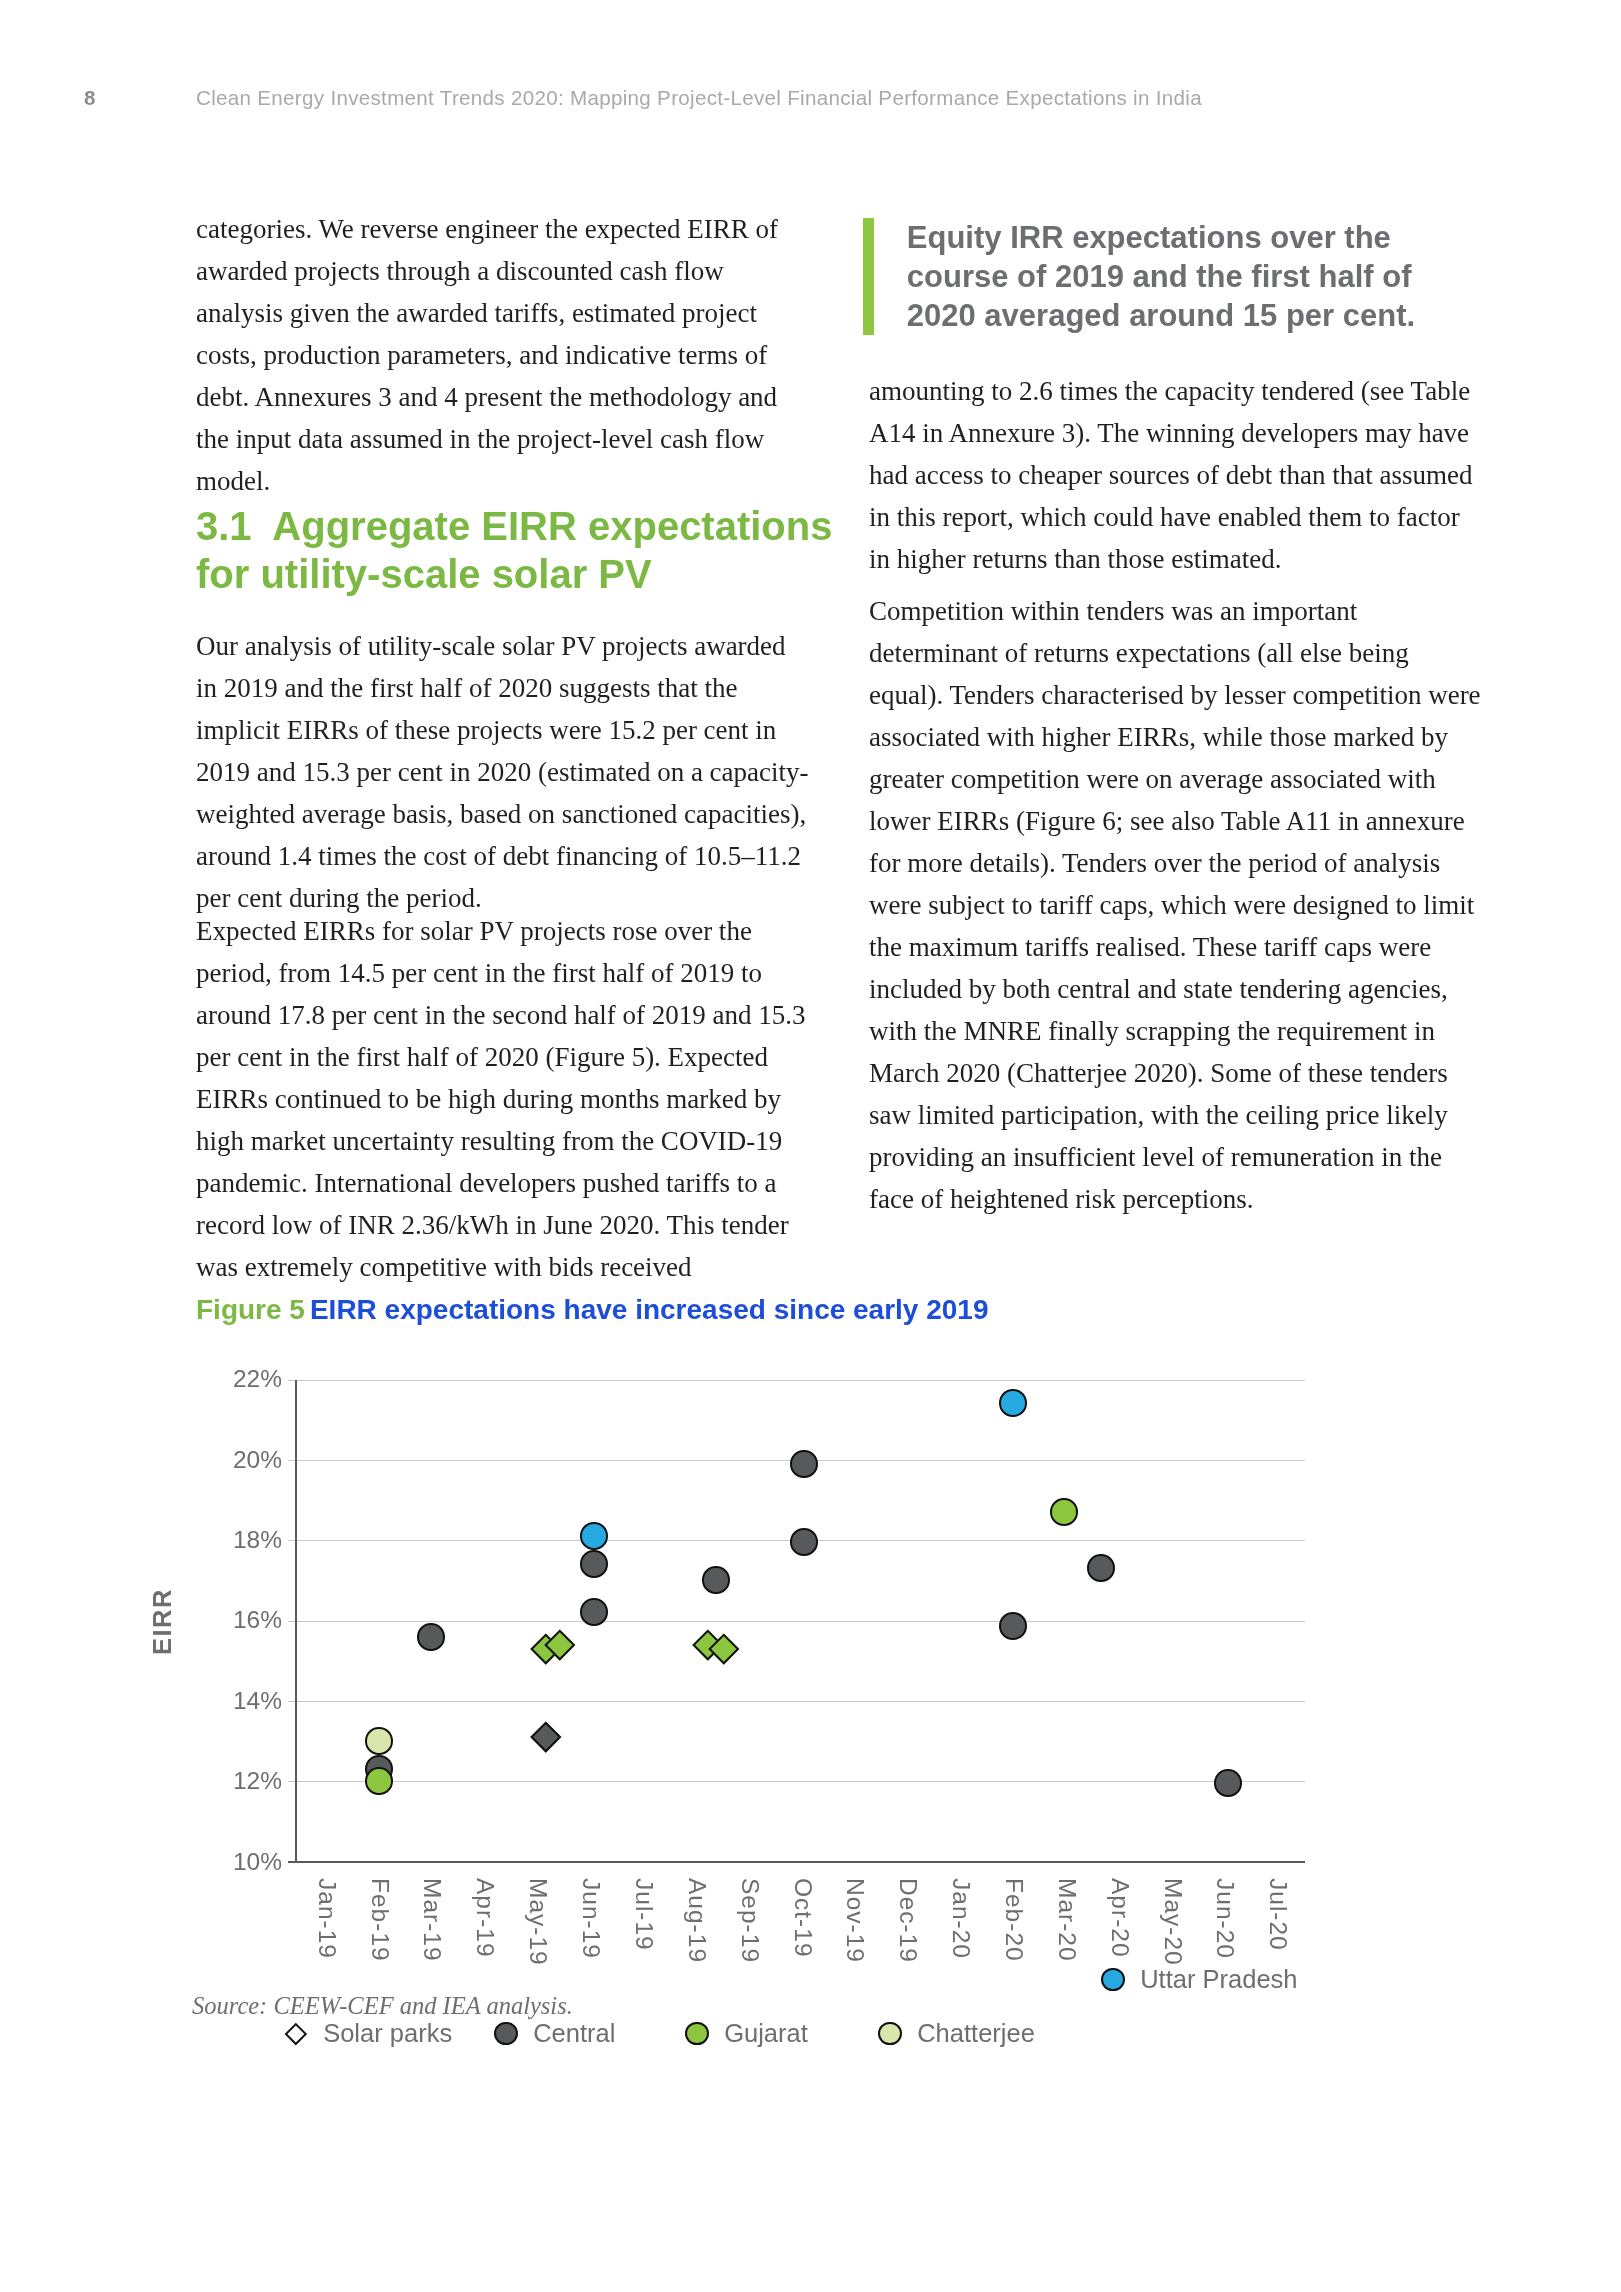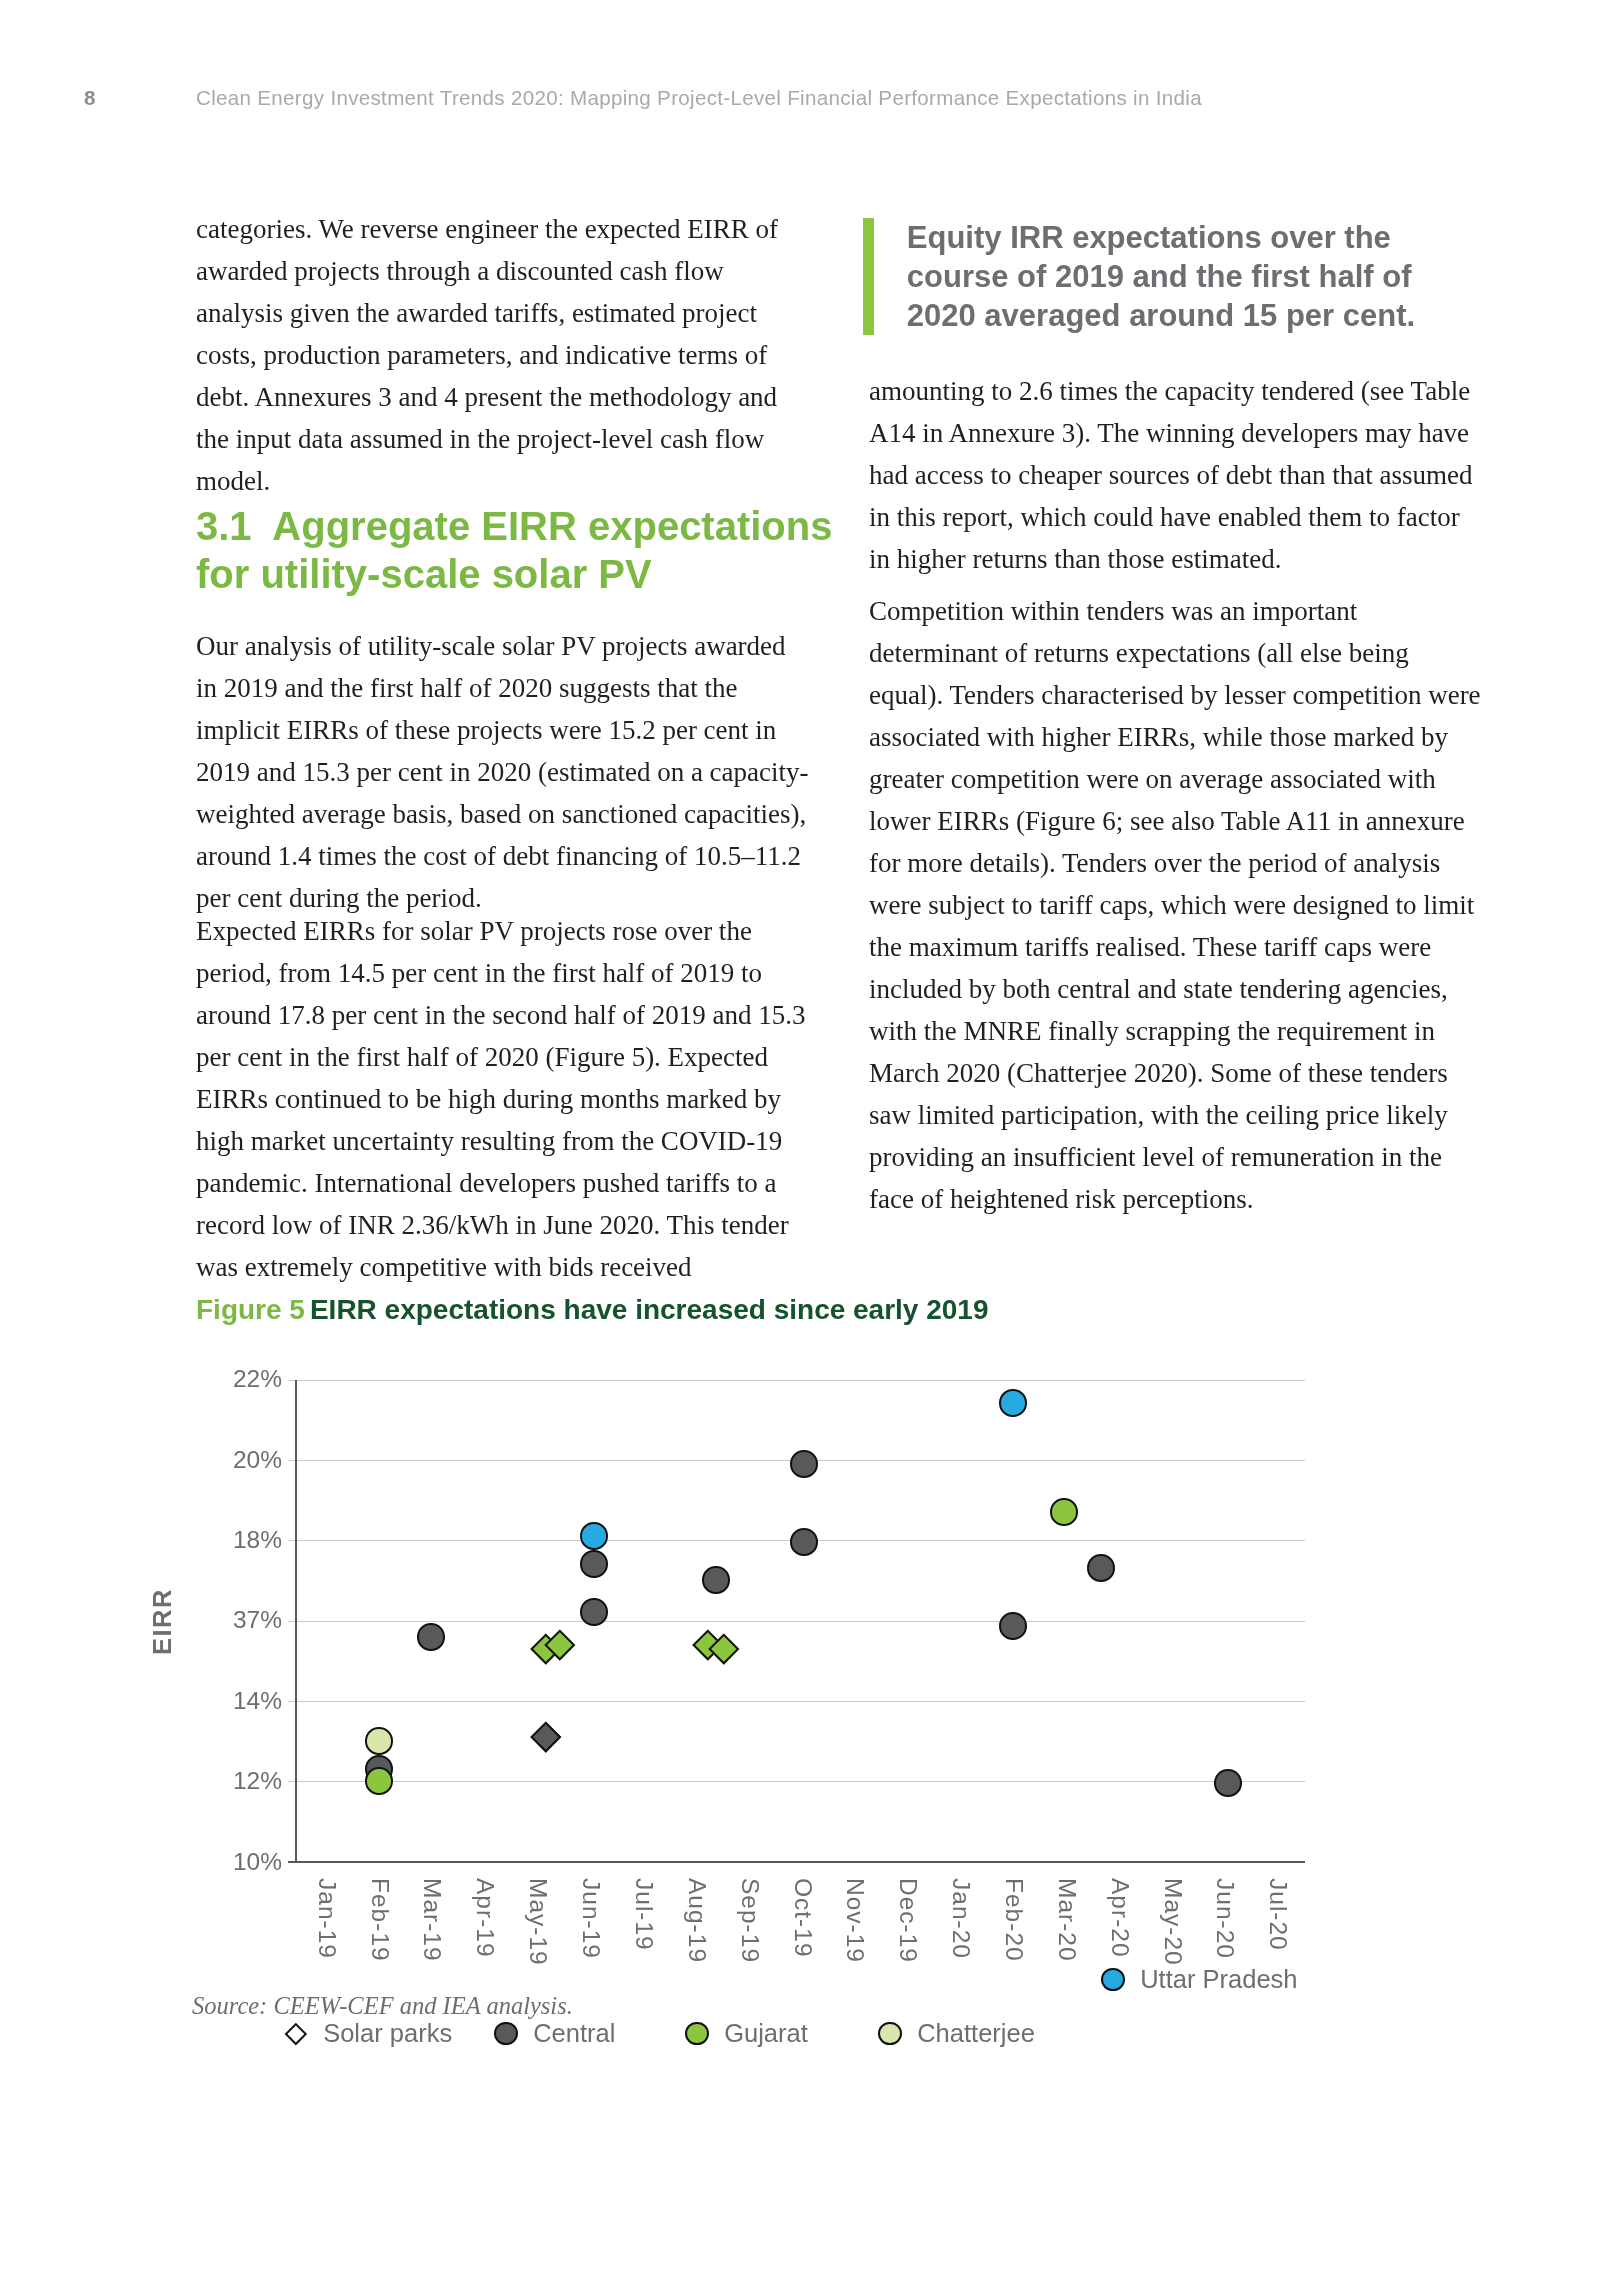--- a/index.html
+++ b/index.html
@@ -13,21 +13,21 @@
   .body-text{font-size:27px;line-height:42px;text-align:left;}
   .h-green{font-family:"Liberation Sans",sans-serif;font-weight:bold;color:#7cb944;
            font-size:40px;line-height:48px;}
   .pull-quote-wrap{display:flex;}
   .q-bar{width:10.8px;background:#8dc63f;flex:0 0 10.8px;}
   .pull-quote{font-family:"Liberation Sans",sans-serif;font-weight:bold;color:#6d6e71;
               font-size:31px;line-height:39px;padding-left:33px;}
   
   .fig-caption{font-family:"Liberation Sans",sans-serif;font-weight:bold;font-size:28px;}
   .fig-label{color:#7cb944;margin-right:5px;}
-  .fig-title{color:#14532d;}
+  .fig-title{color:#1d4ed8;}
   .src{font-style:italic;color:#6d6e71;font-size:24.5px;}
   
   .gridline{position:absolute;height:1px;background:#c9cacc;}
   .axis-line{position:absolute;background:#58595b;}
   .tick-label{position:absolute;font-family:"Liberation Sans",sans-serif;color:#6d6e71;font-size:24.5px;}
   .y-tick{width:78px;text-align:right;}
   .x-tick{writing-mode:vertical-rl;width:29px;letter-spacing:1px;}
   .y-axis-title{position:absolute;font-family:"Liberation Sans",sans-serif;font-weight:600;
                 color:#6d6e71;font-size:25.5px;letter-spacing:1.5px;transform:rotate(-90deg);}
   .pt-circle{position:absolute;width:23.5px;height:23.5px;border:2.9px solid #111111;border-radius:50%;box-sizing:content-box;}
@@ -69,21 +69,21 @@
   </div>
 
   <div class="abs" id="chart-layer" style="left:0;top:0;width:1621px;height:2293px;">
     <div class="y-axis-title" style="left:129px;top:1607px;">EIRR</div>
   <div class="tick-label y-tick" style="left: 204px; top: 1848px;">10%</div>
       <div class="gridline" style="left: 288px; top: 1781px; width: 1017px;"></div>
       <div class="tick-label y-tick" style="left: 204px; top: 1767px;">12%</div>
       <div class="gridline" style="left: 288px; top: 1701px; width: 1017px;"></div>
       <div class="tick-label y-tick" style="left: 204px; top: 1687px;">14%</div>
       <div class="gridline" style="left: 288px; top: 1621px; width: 1017px;"></div>
-      <div class="tick-label y-tick" style="left: 204px; top: 1606px;">37%</div>
+      <div class="tick-label y-tick" style="left: 204px; top: 1606px;">16%</div>
       <div class="gridline" style="left: 288px; top: 1540px; width: 1017px;"></div>
       <div class="tick-label y-tick" style="left: 204px; top: 1526px;">18%</div>
       <div class="gridline" style="left: 288px; top: 1460px; width: 1017px;"></div>
       <div class="tick-label y-tick" style="left: 204px; top: 1446px;">20%</div>
       <div class="gridline" style="left: 288px; top: 1380px; width: 1017px;"></div>
       <div class="tick-label y-tick" style="left: 204px; top: 1365px;">22%</div>
       <div class="axis-line" style="left: 288px; top: 1861px; width: 1017px; height: 2px;"></div>
       <div class="axis-line" style="left: 295px; top: 1380px; width: 2px; height: 483px;"></div>
       <div class="tick-label x-tick" style="left: 312px; top: 1878px; height: 118px;">Jan-19</div>
       <div class="tick-label x-tick" style="left: 365px; top: 1878px; height: 118px;">Feb-19</div>

